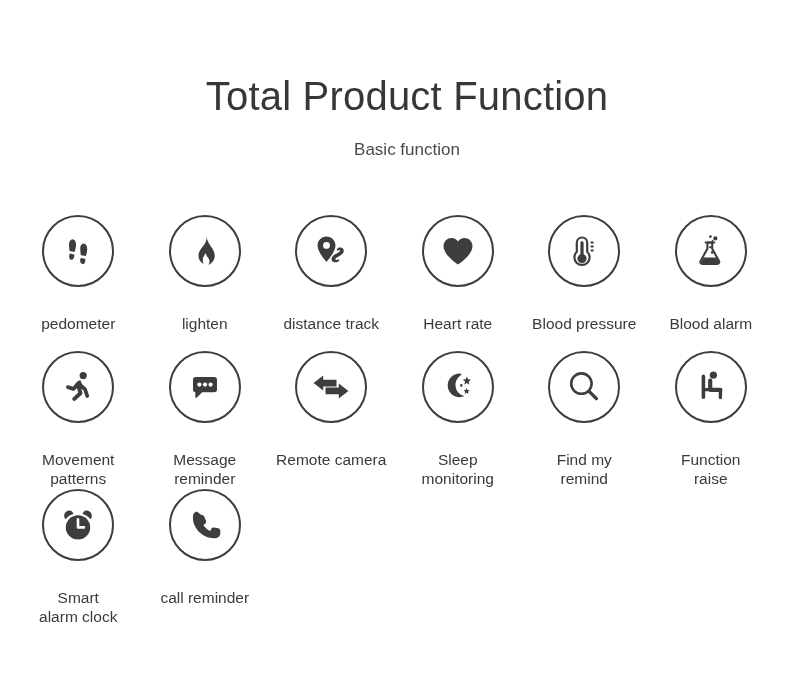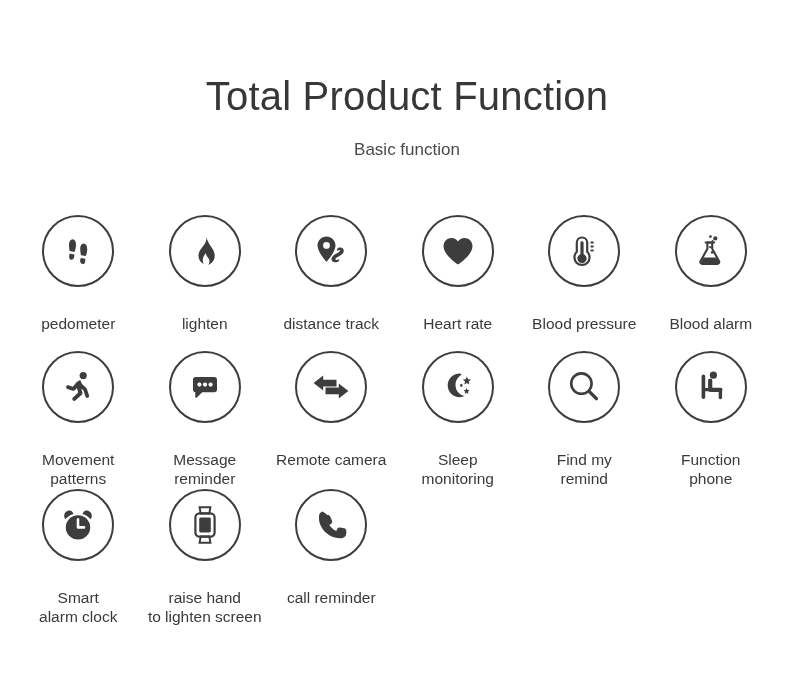--- a/index.html
+++ b/index.html
@@ -281,21 +281,21 @@
               <circle cx="23.4" cy="9.2" r="3.6" fill="#3d3d3d"></circle>
               <path d="M20.2 14.6v9.2h10.2" fill="none" stroke="#3d3d3d" stroke-width="4.2" stroke-linecap="round" stroke-linejoin="round"></path>
               <path d="M30.4 23.8v7.8" fill="none" stroke="#3d3d3d" stroke-width="3.4" stroke-linecap="round"></path>
               <path d="M13.4 10.4v20.8" fill="none" stroke="#3d3d3d" stroke-width="3.6" stroke-linecap="round"></path>
               <path d="M14.6 23.6h13.8" fill="none" stroke="#3d3d3d" stroke-width="3.2" stroke-linecap="round"></path>
             </svg>
           </span>
         </div>
         <div class="label">
           <span>Function</span><br>
-          <span>phone</span>
+          <span>raise</span>
         </div>
       </div>
 
     </div>
 
     <div class="row row-3">
 
       <div class="cell">
         <div class="circle">
           <span>
@@ -306,36 +306,20 @@
               <path d="M21 15.4v8h6" fill="none" stroke="#ffffff" stroke-width="2.6" stroke-linecap="round" stroke-linejoin="round"></path>
             </svg>
           </span>
         </div>
         <div class="label">
           <span>Smart</span><br>
           <span>alarm clock</span>
         </div>
       </div>
 
-      <div class="cell">
-        <div class="circle">
-          <span>
-            <svg width="40" height="44" viewBox="0 0 40 44">
-              <path d="M14.6 4.2h10.8l-1.1 6.4H15.7z" fill="none" stroke="#3d3d3d" stroke-width="2"></path>
-              <path d="M15.7 33.4h8.6l1.1 6.4H14.6z" fill="none" stroke="#3d3d3d" stroke-width="2"></path>
-              <rect x="10.4" y="10.4" width="19.2" height="23.2" rx="4.2" fill="none" stroke="#3d3d3d" stroke-width="2.2"></rect>
-              <rect x="14.2" y="14.6" width="11.6" height="14.8" rx="1.4" fill="#3d3d3d"></rect>
-            </svg>
-          </span>
-        </div>
-        <div class="label">
-          <span>raise hand</span><br>
-          <span>to lighten screen</span>
-        </div>
-      </div>
 
       <div class="cell">
         <div class="circle">
           <span>
             <svg width="40" height="40" viewBox="0 0 40 40" fill="#3d3d3d">
               <path d="M11.8 6.6c-2.1.4-3.6 2.2-3.8 4.3-.6 6.3 2.2 12.3 6.8 16.6 4.6 4.3 10.8 6.6 16.9 5.5 2.1-.4 3.6-2.3 3.6-4.4v-2.9c0-1.2-.9-2.3-2.1-2.5l-4.4-.7c-1.1-.2-2.2.4-2.6 1.4l-.9 2.2c-2.9-1.3-5.3-3.4-7-6l1.9-1.4c.9-.7 1.2-1.9.8-2.9l-1.8-4.3c-.5-1.1-1.6-1.7-2.8-1.5z"></path>
             </svg>
           </span>
         </div>
         <div class="label">

